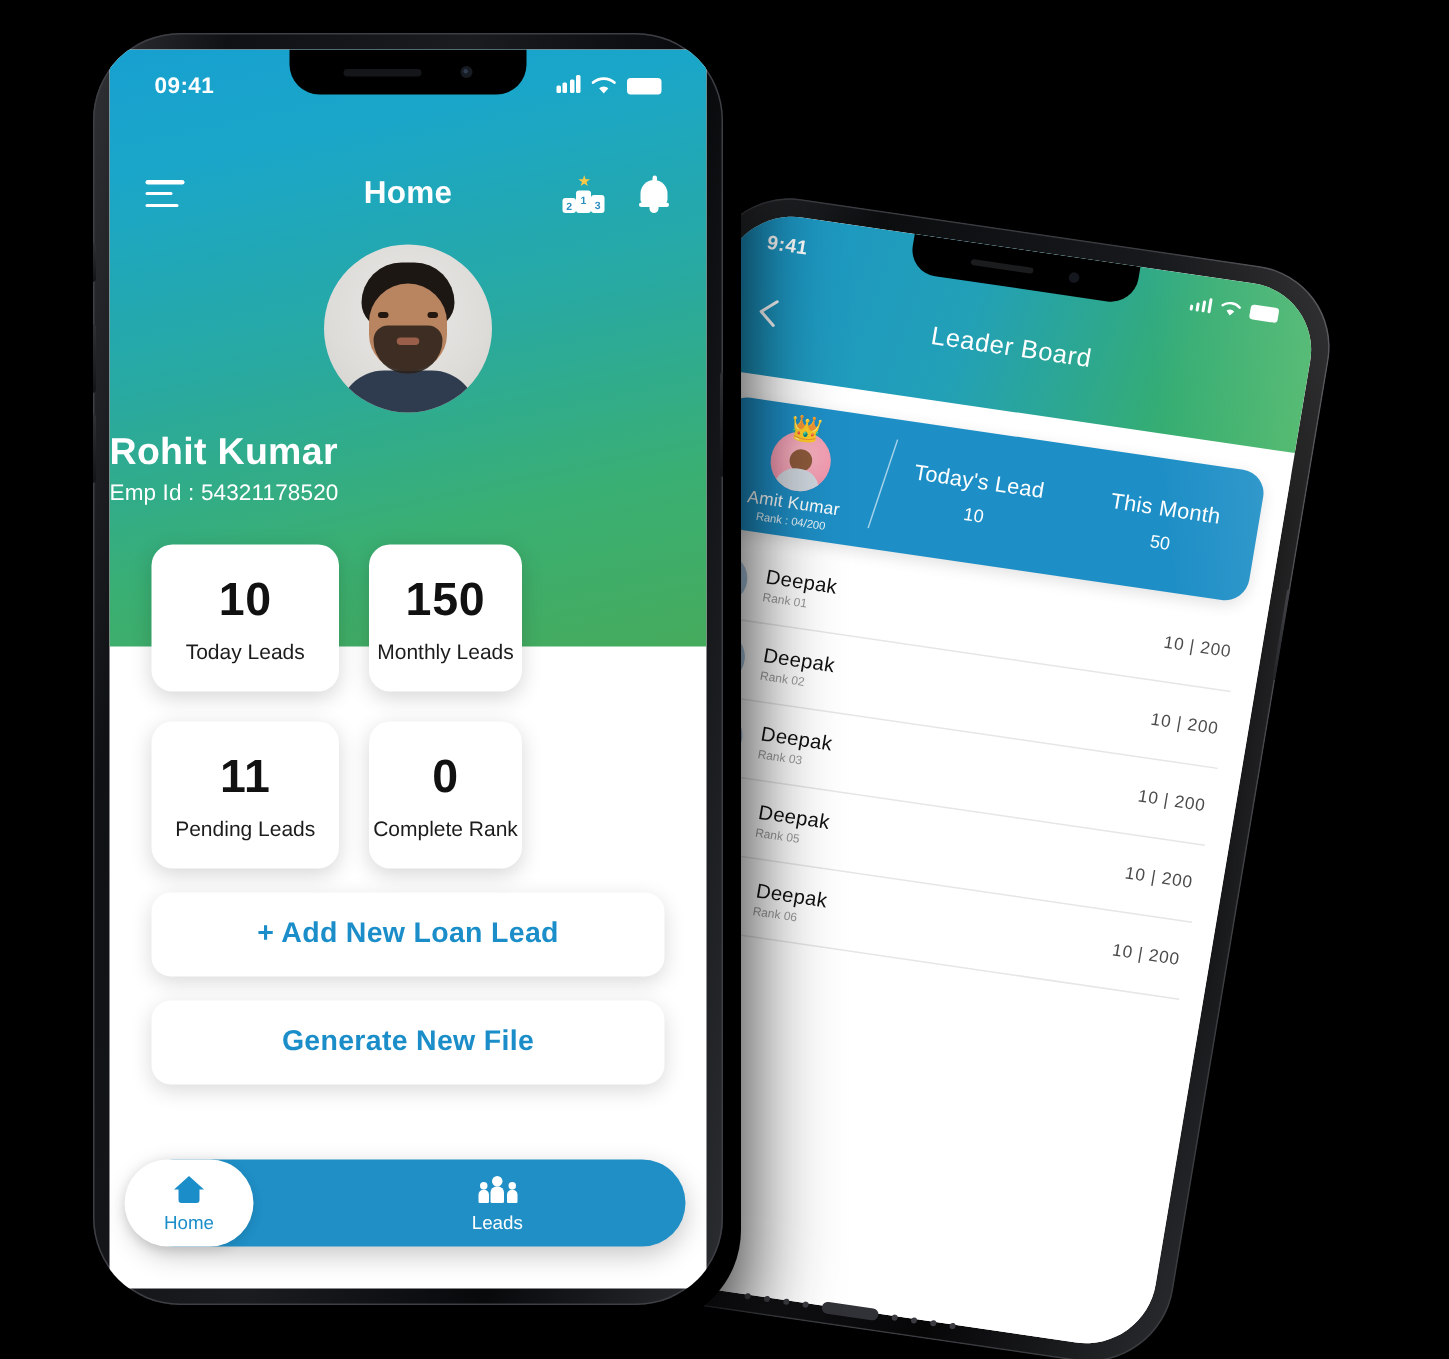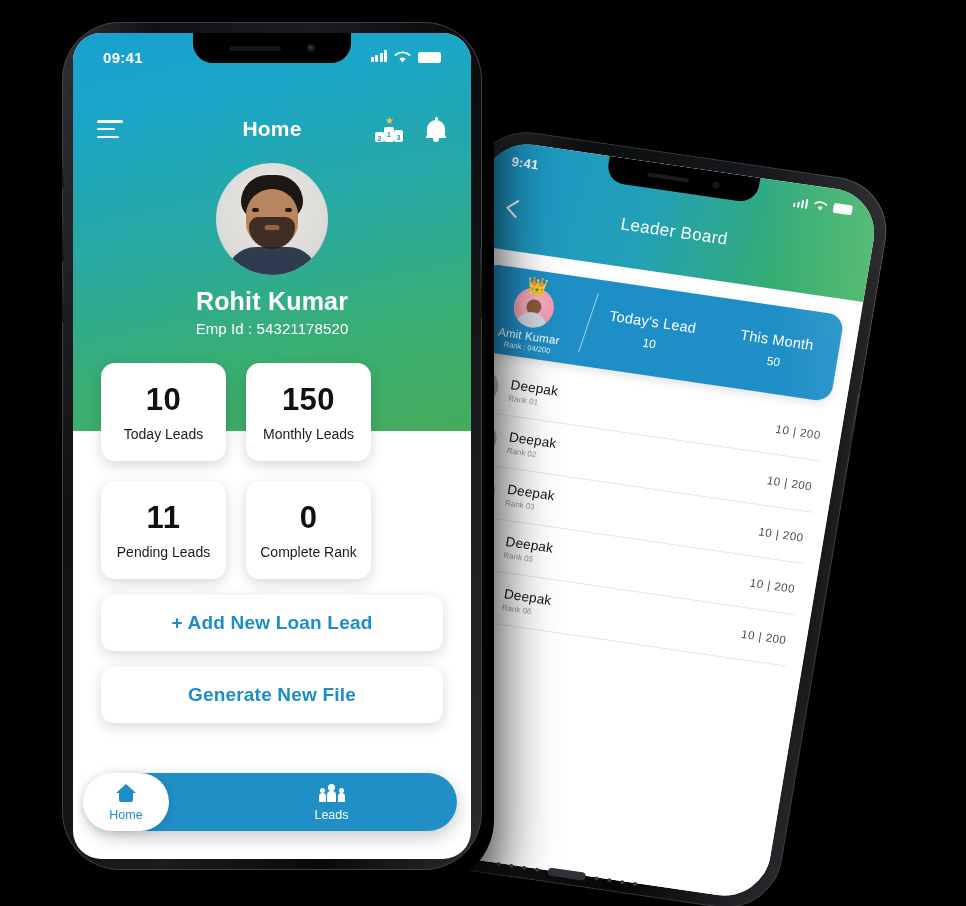--- a/index.html
+++ b/index.html
@@ -154,21 +154,21 @@
     box-shadow:inset 0 0 0 1px #3d3f44, 0 0 0 2px #000;
     overflow:hidden;
   }
   .p1-btn{ position:absolute; background:linear-gradient(180deg,#2f3135,#131417); border-radius:3px; }
   .p1-btn.sil{ left:-3px; top:140px; width:5px; height:26px; }
   .p1-btn.v1 { left:-3px; top:194px; width:5px; height:46px; }
   .p1-btn.v2 { left:-3px; top:254px; width:5px; height:46px; }
   .p1-btn.pw { right:-3px; top:226px; width:5px; height:70px; }
   .phone1-screen{
     position:absolute; left:11px; top:11px; right:11px; bottom:11px;
-    border-radius:28px; overflow:hidden; background:#fff;padding-left:24px;
+    border-radius:12px; overflow:hidden; background:#fff;padding-left:24px;
   }
   .p1-notch{
     position:absolute; top:0; left:50%; transform:translateX(-50%);
     width:158px; height:30px; background:#000;
     border-bottom-left-radius:20px; border-bottom-right-radius:20px; z-index:9;
     display:flex; align-items:center; justify-content:center; gap:26px;
   }
   .p1-notch .speaker{ width:52px; height:5px; border-radius:3px; background:#151619; }
   .p1-notch .cam{ width:8px; height:8px; border-radius:50%; background:#171b22; }
   .p1-notch .cam:after{
@@ -213,21 +213,21 @@
   .podium .c3{ right:0px;width:9px;  height:12px; padding-top:4px; }
   .bell{ width:22px; height:24px; position:relative; }
   .bell .dome{
     position:absolute; top:3px; left:2px; width:18px; height:16px;
     border-radius:9px 9px 3px 3px; background:#fff;
   }
   .bell .top{ position:absolute; top:0px; left:9.5px; width:3px; height:4px; border-radius:2px; background:#fff; }
   .bell .base{ position:absolute; top:18px; left:1px; width:20px; height:2.5px; border-radius:2px; background:#fff; }
   .bell .clap{ position:absolute; top:21px; left:8px; width:6px; height:3.5px; border-radius:0 0 4px 4px; background:#fff; }
 
-  .p1-profile{ position:absolute; top:130px; left:0; right:0; text-align:center; z-index:5; color:#fff; }
+  .p1-profile{ position:absolute; top:130px; left:0; right:0; text-align:left; z-index:5; color:#fff; }
   .p1-ava{
     width:112px; height:112px; border-radius:50%; margin:0 auto;
     background:radial-gradient(circle at 50% 40%, #e9e8e6 0%, #dedcd9 60%, #cfcdc9 100%);
     position:relative; overflow:hidden;
   }
   .p1-ava .hair{
     position:absolute; left:50%; top:12px; transform:translateX(-50%);
     width:62px; height:44px; border-radius:31px 31px 20px 20px; background:#1d1713;
   }
   .p1-ava .face{
@@ -253,21 +253,21 @@
 
   .p1-content{ position:absolute; top:330px; left:0; right:0; bottom:0; z-index:6; padding:0 28px; }
   .stat-grid{ display:flex; flex-wrap:wrap; gap:20px; }
   .stat-card{
     width:125px; height:98px; background:#fff; border-radius:14px;
     display:flex; flex-direction:column; align-items:center; justify-content:center;
     box-shadow:0 4px 14px rgba(0,0,0,.16);
   }
   .stat-card .num{ font-size:31px; font-weight:bold; color:#111; letter-spacing:.5px; }
   .stat-card .lbl{ font-size:14px; color:#1c1c1c; margin-top:8px; }
-  .stat-card.wide{ width:125px; }
+  .stat-card.wide{ width:102px; }
   .cta{
     margin-top:16px; height:56px; background:#fff; border-radius:13px;
     display:flex; align-items:center; justify-content:center;
     color:#1b8ec9; font-size:19px; font-weight:bold; letter-spacing:.2px;
     box-shadow:0 4px 14px rgba(0,0,0,.15);
   }
 
   .tabbar{
     position:absolute; left:14px; right:14px; bottom:28px; height:58px;
     background:#1f8fc6; border-radius:29px; display:flex; align-items:center;

